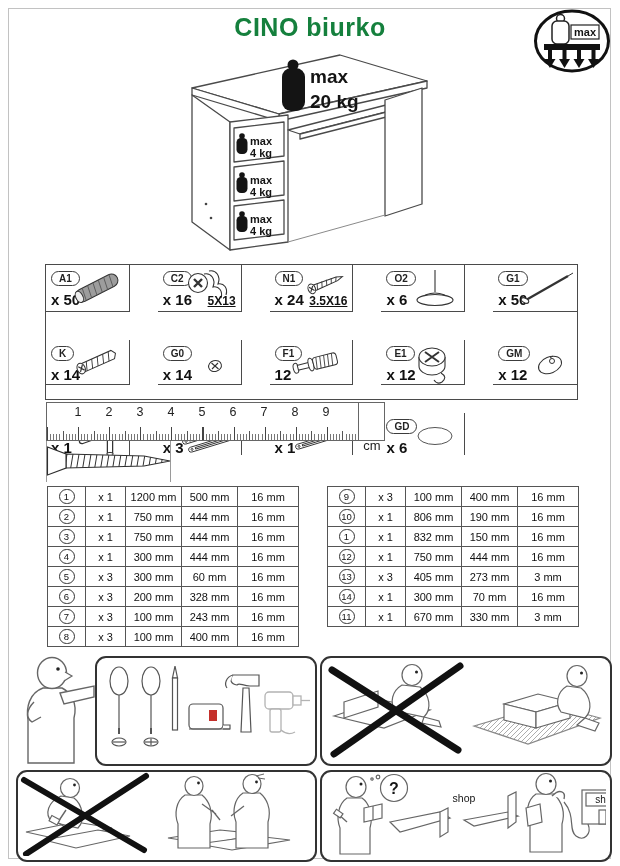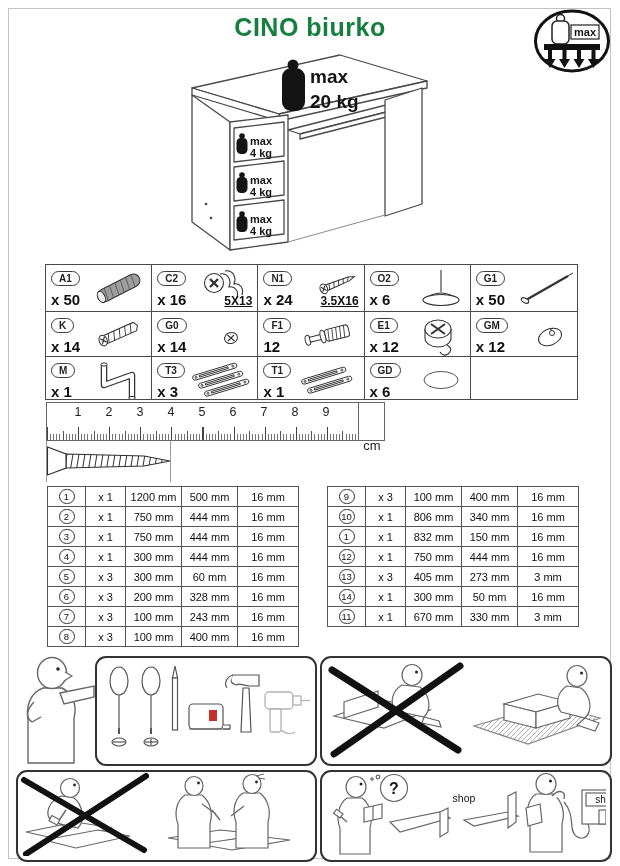--- a/index.html
+++ b/index.html
@@ -11,21 +11,21 @@
            font-size:25px; font-weight:bold; letter-spacing:.5px; color:#15803d; }
 
   .maxicon { position:absolute; left:532px; top:8px; }
 
   .desk { position:absolute; left:150px; top:52px; }
   svg text { font-family:"Liberation Sans", sans-serif; fill:#141414; }
 
   
   .hw { position:absolute; left:45px; top:264px; width:531px; height:134px;
         display:grid; grid-template-columns:repeat(5,1fr); grid-template-rows:47px 45px 42px;
-        border:1px solid #4a4a4a; background:#fff; }
+        border:1px solid #4a4a4a; background:#fff;gap:28px; }
   .hw-cell { position:relative; border-right:1px solid #4a4a4a; border-bottom:1px solid #4a4a4a; padding:3px 4px 2px 5px; overflow:hidden; }
   .hw-cell:nth-child(5n) { border-right:none; }
   .hw-cell:nth-child(n+11) { border-bottom:none; }
   .badge { display:inline-block; border:1.2px solid #3c3c3c; border-radius:9px; padding:0 7px;
            font-size:10px; font-weight:bold; line-height:13px; color:#222; background:#fff; }
   .qty { font-size:15px; font-weight:bold; margin-top:5px; color:#111; }
   .note { position:absolute; right:5px; bottom:3px; font-size:12px; font-weight:bold;
           text-decoration:underline; color:#111; }
   .hw-icon { position:absolute; right:1px; top:3px; }
 
@@ -415,21 +415,21 @@
           <td class="c0"><span class="circ">9</span></td>
           <td class="c1">x 3</td>
           <td class="c2">100 mm</td>
           <td class="c3">400 mm</td>
           <td class="c4">16 mm</td>
         </tr>
       <tr>
           <td class="c0"><span class="circ">10</span></td>
           <td class="c1">x 1</td>
           <td class="c2">806 mm</td>
-          <td class="c3">340 mm</td>
+          <td class="c3">190 mm</td>
           <td class="c4">16 mm</td>
         </tr>
       <tr>
           <td class="c0"><span class="circ">1</span></td>
           <td class="c1">x 1</td>
           <td class="c2">832 mm</td>
           <td class="c3">150 mm</td>
           <td class="c4">16 mm</td>
         </tr>
       <tr>
@@ -443,21 +443,21 @@
           <td class="c0"><span class="circ">13</span></td>
           <td class="c1">x 3</td>
           <td class="c2">405 mm</td>
           <td class="c3">273 mm</td>
           <td class="c4">3 mm</td>
         </tr>
       <tr>
           <td class="c0"><span class="circ">14</span></td>
           <td class="c1">x 1</td>
           <td class="c2">300 mm</td>
-          <td class="c3">50 mm</td>
+          <td class="c3">70 mm</td>
           <td class="c4">16 mm</td>
         </tr>
       <tr>
           <td class="c0"><span class="circ">11</span></td>
           <td class="c1">x 1</td>
           <td class="c2">670 mm</td>
           <td class="c3">330 mm</td>
           <td class="c4">3 mm</td>
         </tr>
     </tbody>

